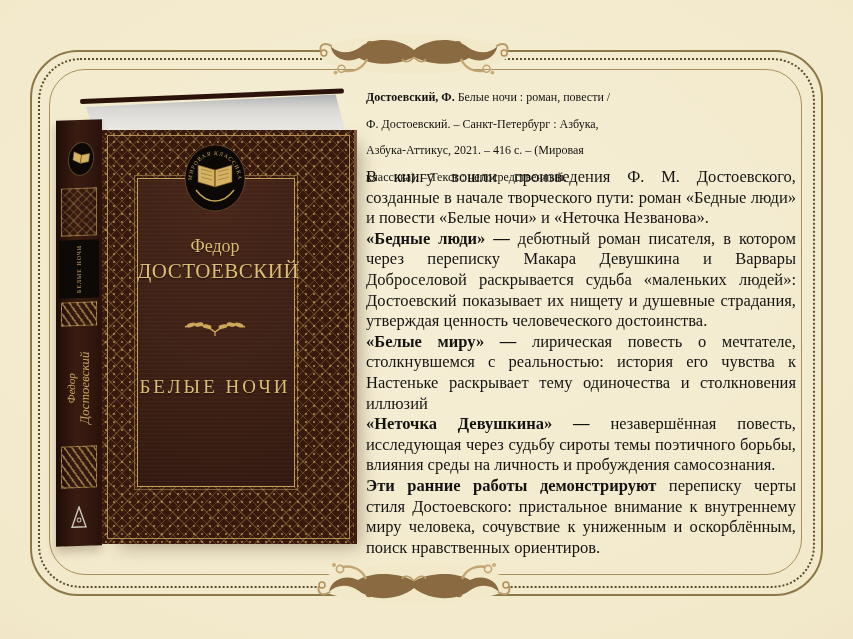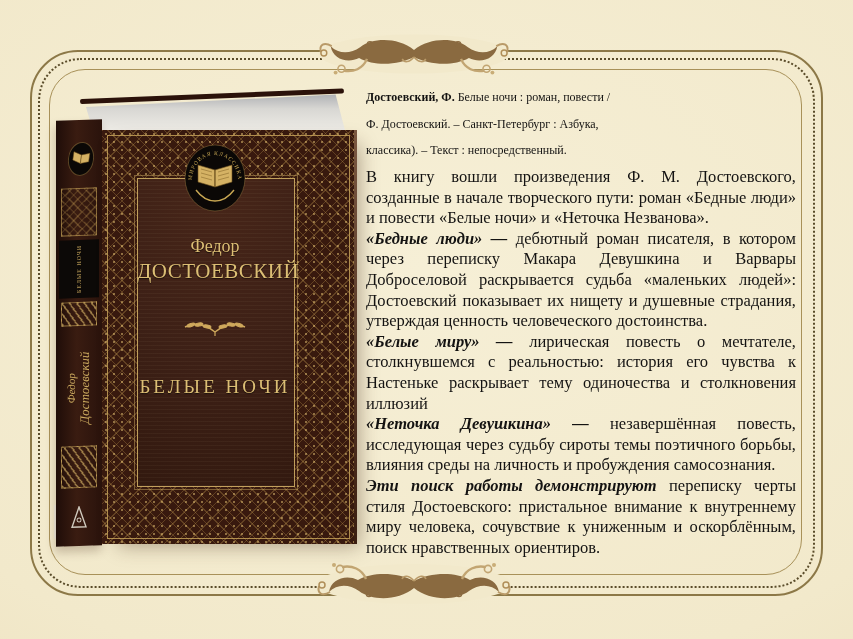--- a/index.html
+++ b/index.html
@@ -79,21 +79,21 @@
     color:#dcbe74;font-size:19px;letter-spacing:3px;z-index:2;text-shadow:0 1px 1px rgba(0,0,0,.6);}
   .cover-rightedge{position:absolute;right:-2px;top:0;width:3px;height:100%;
     background:linear-gradient(180deg,#7a5740,#3a1d10);}
   
   .textcol{position:absolute;left:366px;top:84px;width:436px;z-index:5;color:#141312;}
   .citation{position:absolute;left:0;top:0;font-size:12px;line-height:26.5px;white-space:nowrap;}
   .citation .bold{font-weight:bold;}
   .description{position:absolute;left:0;top:83px;width:430px;
     font-size:16.5px;line-height:20.6px;text-align:justify;}
   .description p{margin:0;}
-  .lead{font-weight:bold;font-style:italic;}
+  .lead{font-weight:bold;}
 </style>
 </head>
 <body>
 
 <div class="slide">
 
   <div class="frame-outer"></div>
   <div class="frame-dots"></div>
   <div class="frame-inner"></div>
 
@@ -193,25 +193,26 @@
       <div class="cover-title">БЕЛЫЕ НОЧИ</div>
       <div class="cover-rightedge"></div>
     </div>
   </div>
 
   <div class="textcol">
 
     <div class="citation">
       <div><span class="bold">Достоевский, Ф.</span><span> Белые ночи : роман, повести /</span></div>
       <div>Ф. Достоевский. – Санкт-Петербург : Азбука,</div>
+      <div>Азбука-Аттикус, 2021. – 416 с. – (Мировая</div>
       <div>классика). – Текст : непосредственный.</div>
     </div>
 
     <div class="description">
       <p><span>В книгу вошли произведения Ф. М. Достоевского, созданные в начале творческого пути: роман «Бедные люди» и повести «Белые ночи» и «Неточка Незванова».</span></p>
       <p><span class="lead">«Бедные люди» —</span><span> дебютный роман писателя, в котором через переписку Макара Девушкина и Варвары Доброселовой раскрывается судьба «маленьких людей»: Достоевский показывает их нищету и душевные страдания, утверждая ценность человеческого достоинства.</span></p>
       <p><span class="lead">«Белые миру» —</span><span> лирическая повесть о мечтателе, столкнувшемся с реальностью: история его чувства к Настеньке раскрывает тему одиночества и столкновения иллюзий</span><br></p>
       <p><span class="lead">«Неточка Девушкина» —</span><span> незавершённая повесть, исследующая через судьбу сироты темы поэтичного борьбы, влияния среды на личность и пробуждения самосознания.</span></p>
-      <p><span class="lead">Эти поиск работы демонстрируют</span><span> переписку черты стиля Достоевского: пристальное внимание к внутреннему миру человека, сочувствие к униженным и оскорблённым, поиск нравственных ориентиров.</span></p>
+      <p><span class="lead">Эти ранние работы демонстрируют</span><span> переписку черты стиля Достоевского: пристальное внимание к внутреннему миру человека, сочувствие к униженным и оскорблённым, поиск нравственных ориентиров.</span></p>
     </div>
 
   </div>
 </div>
 
 </body></html>

